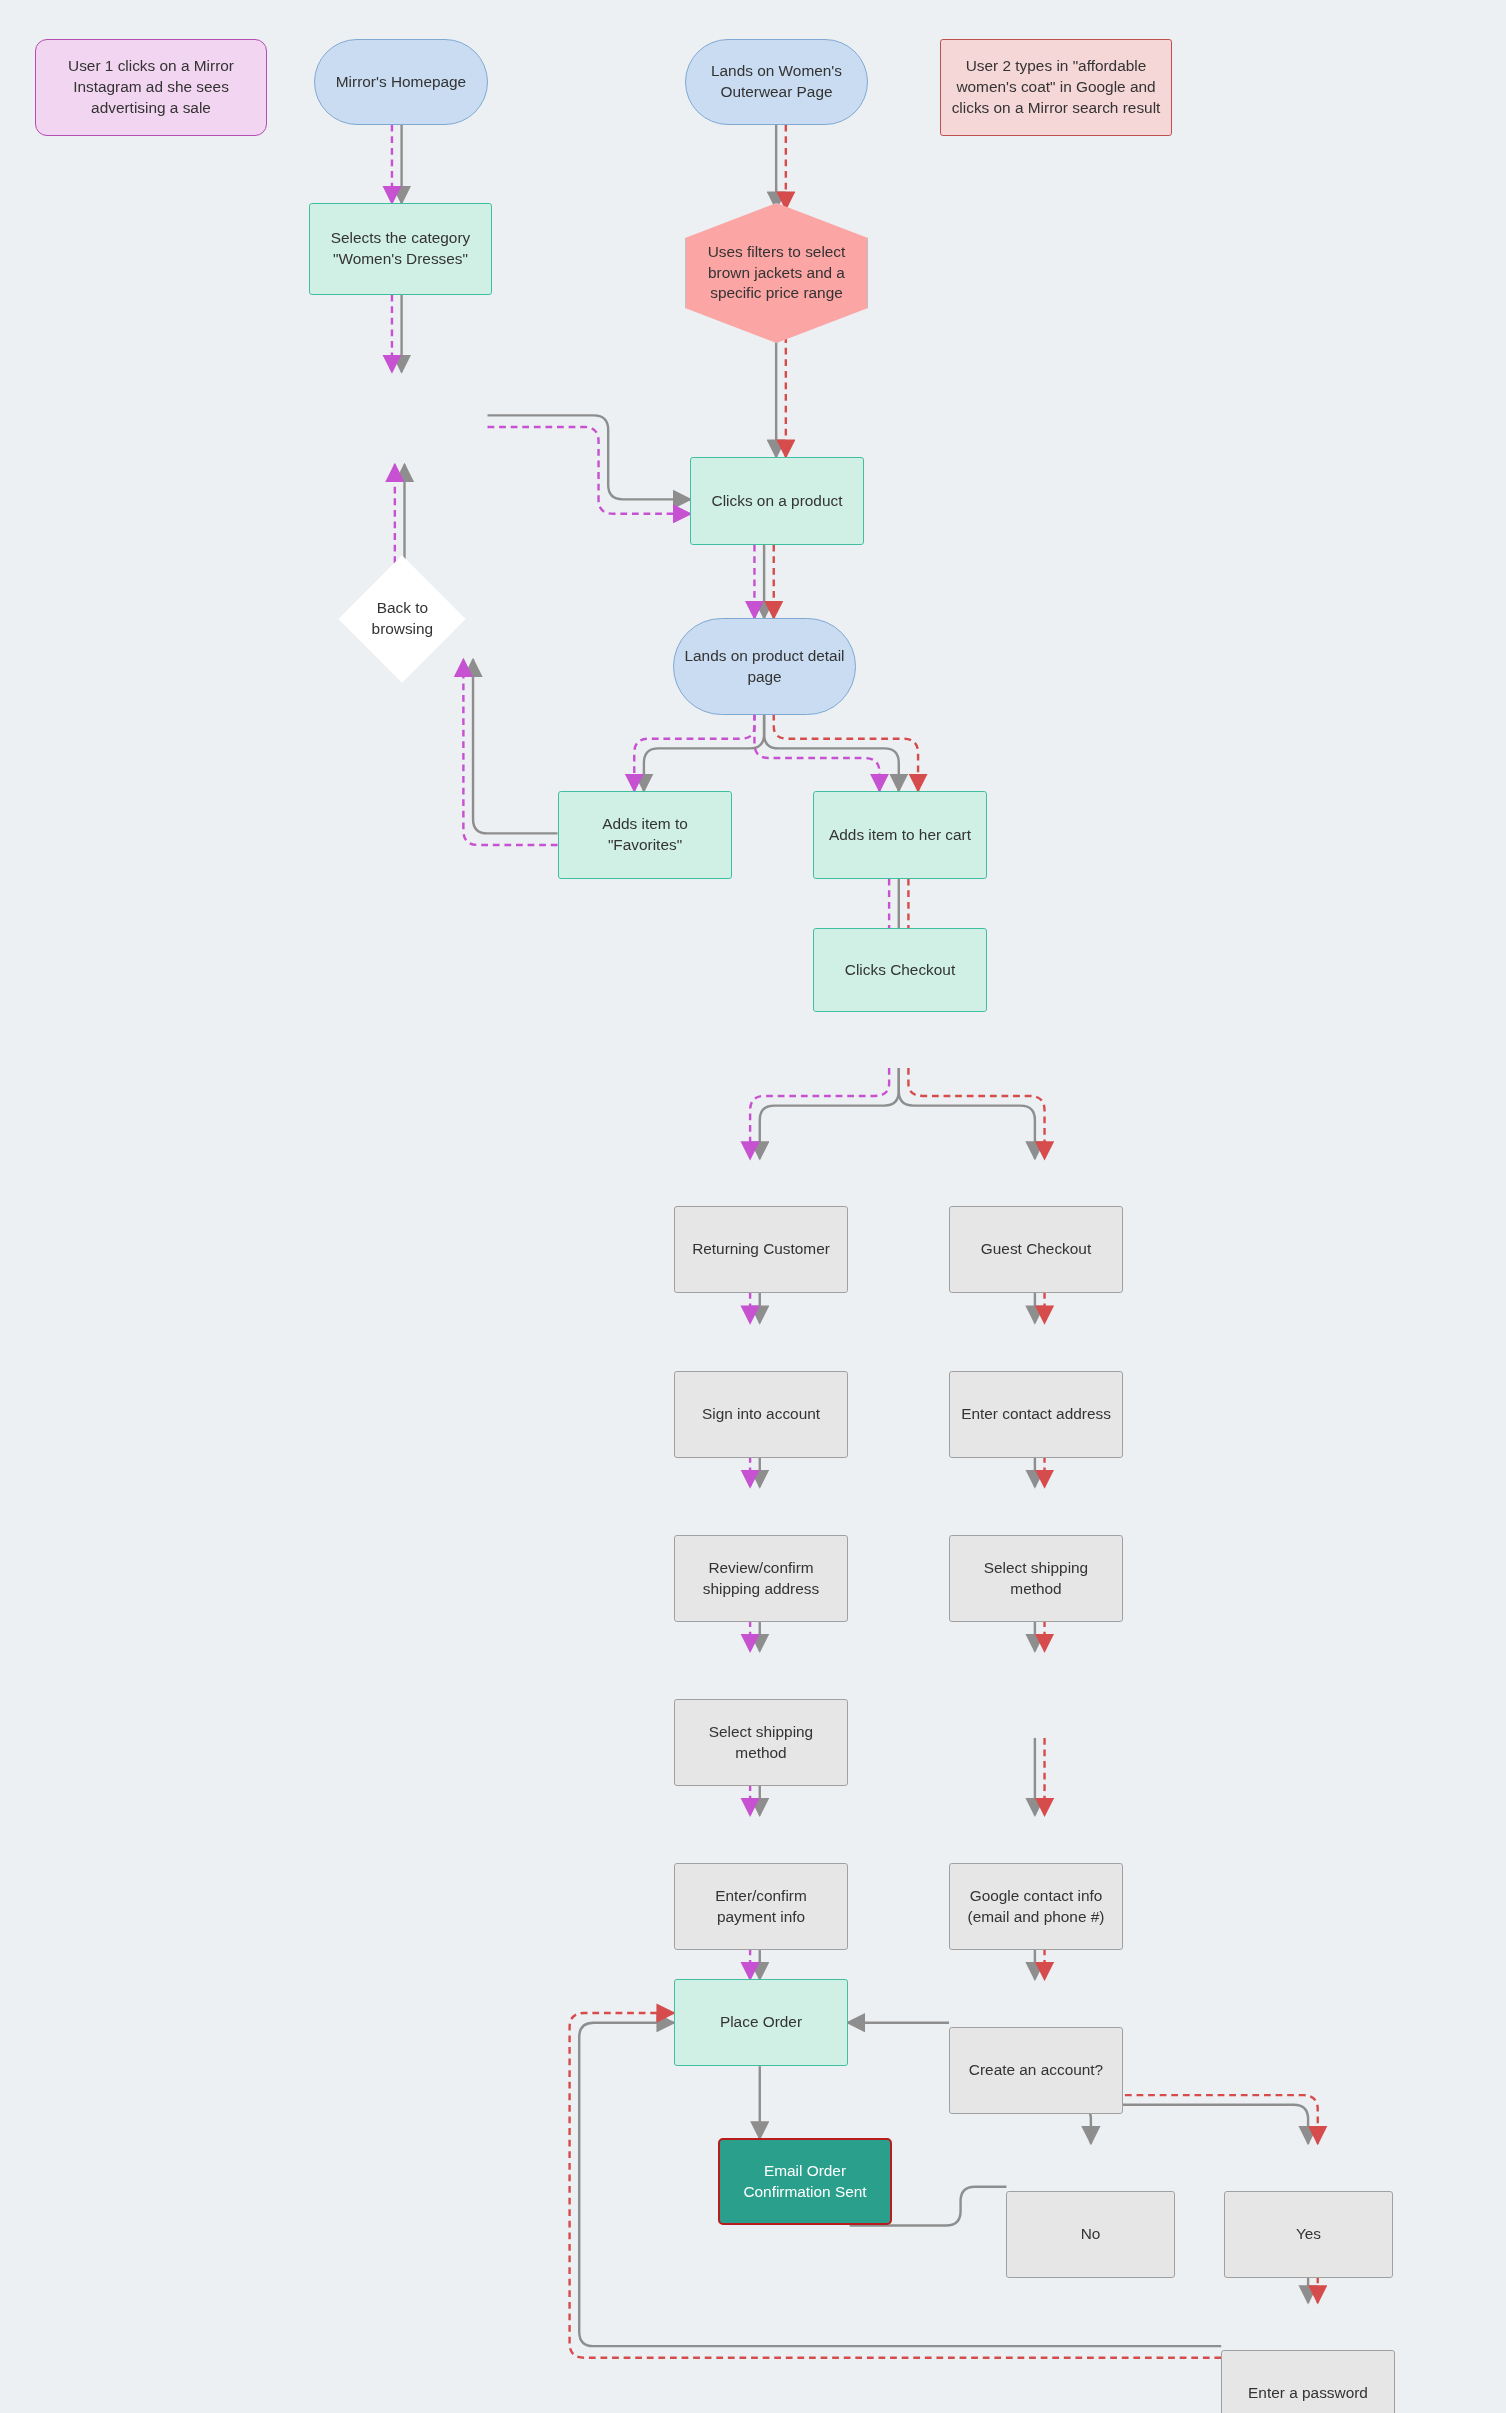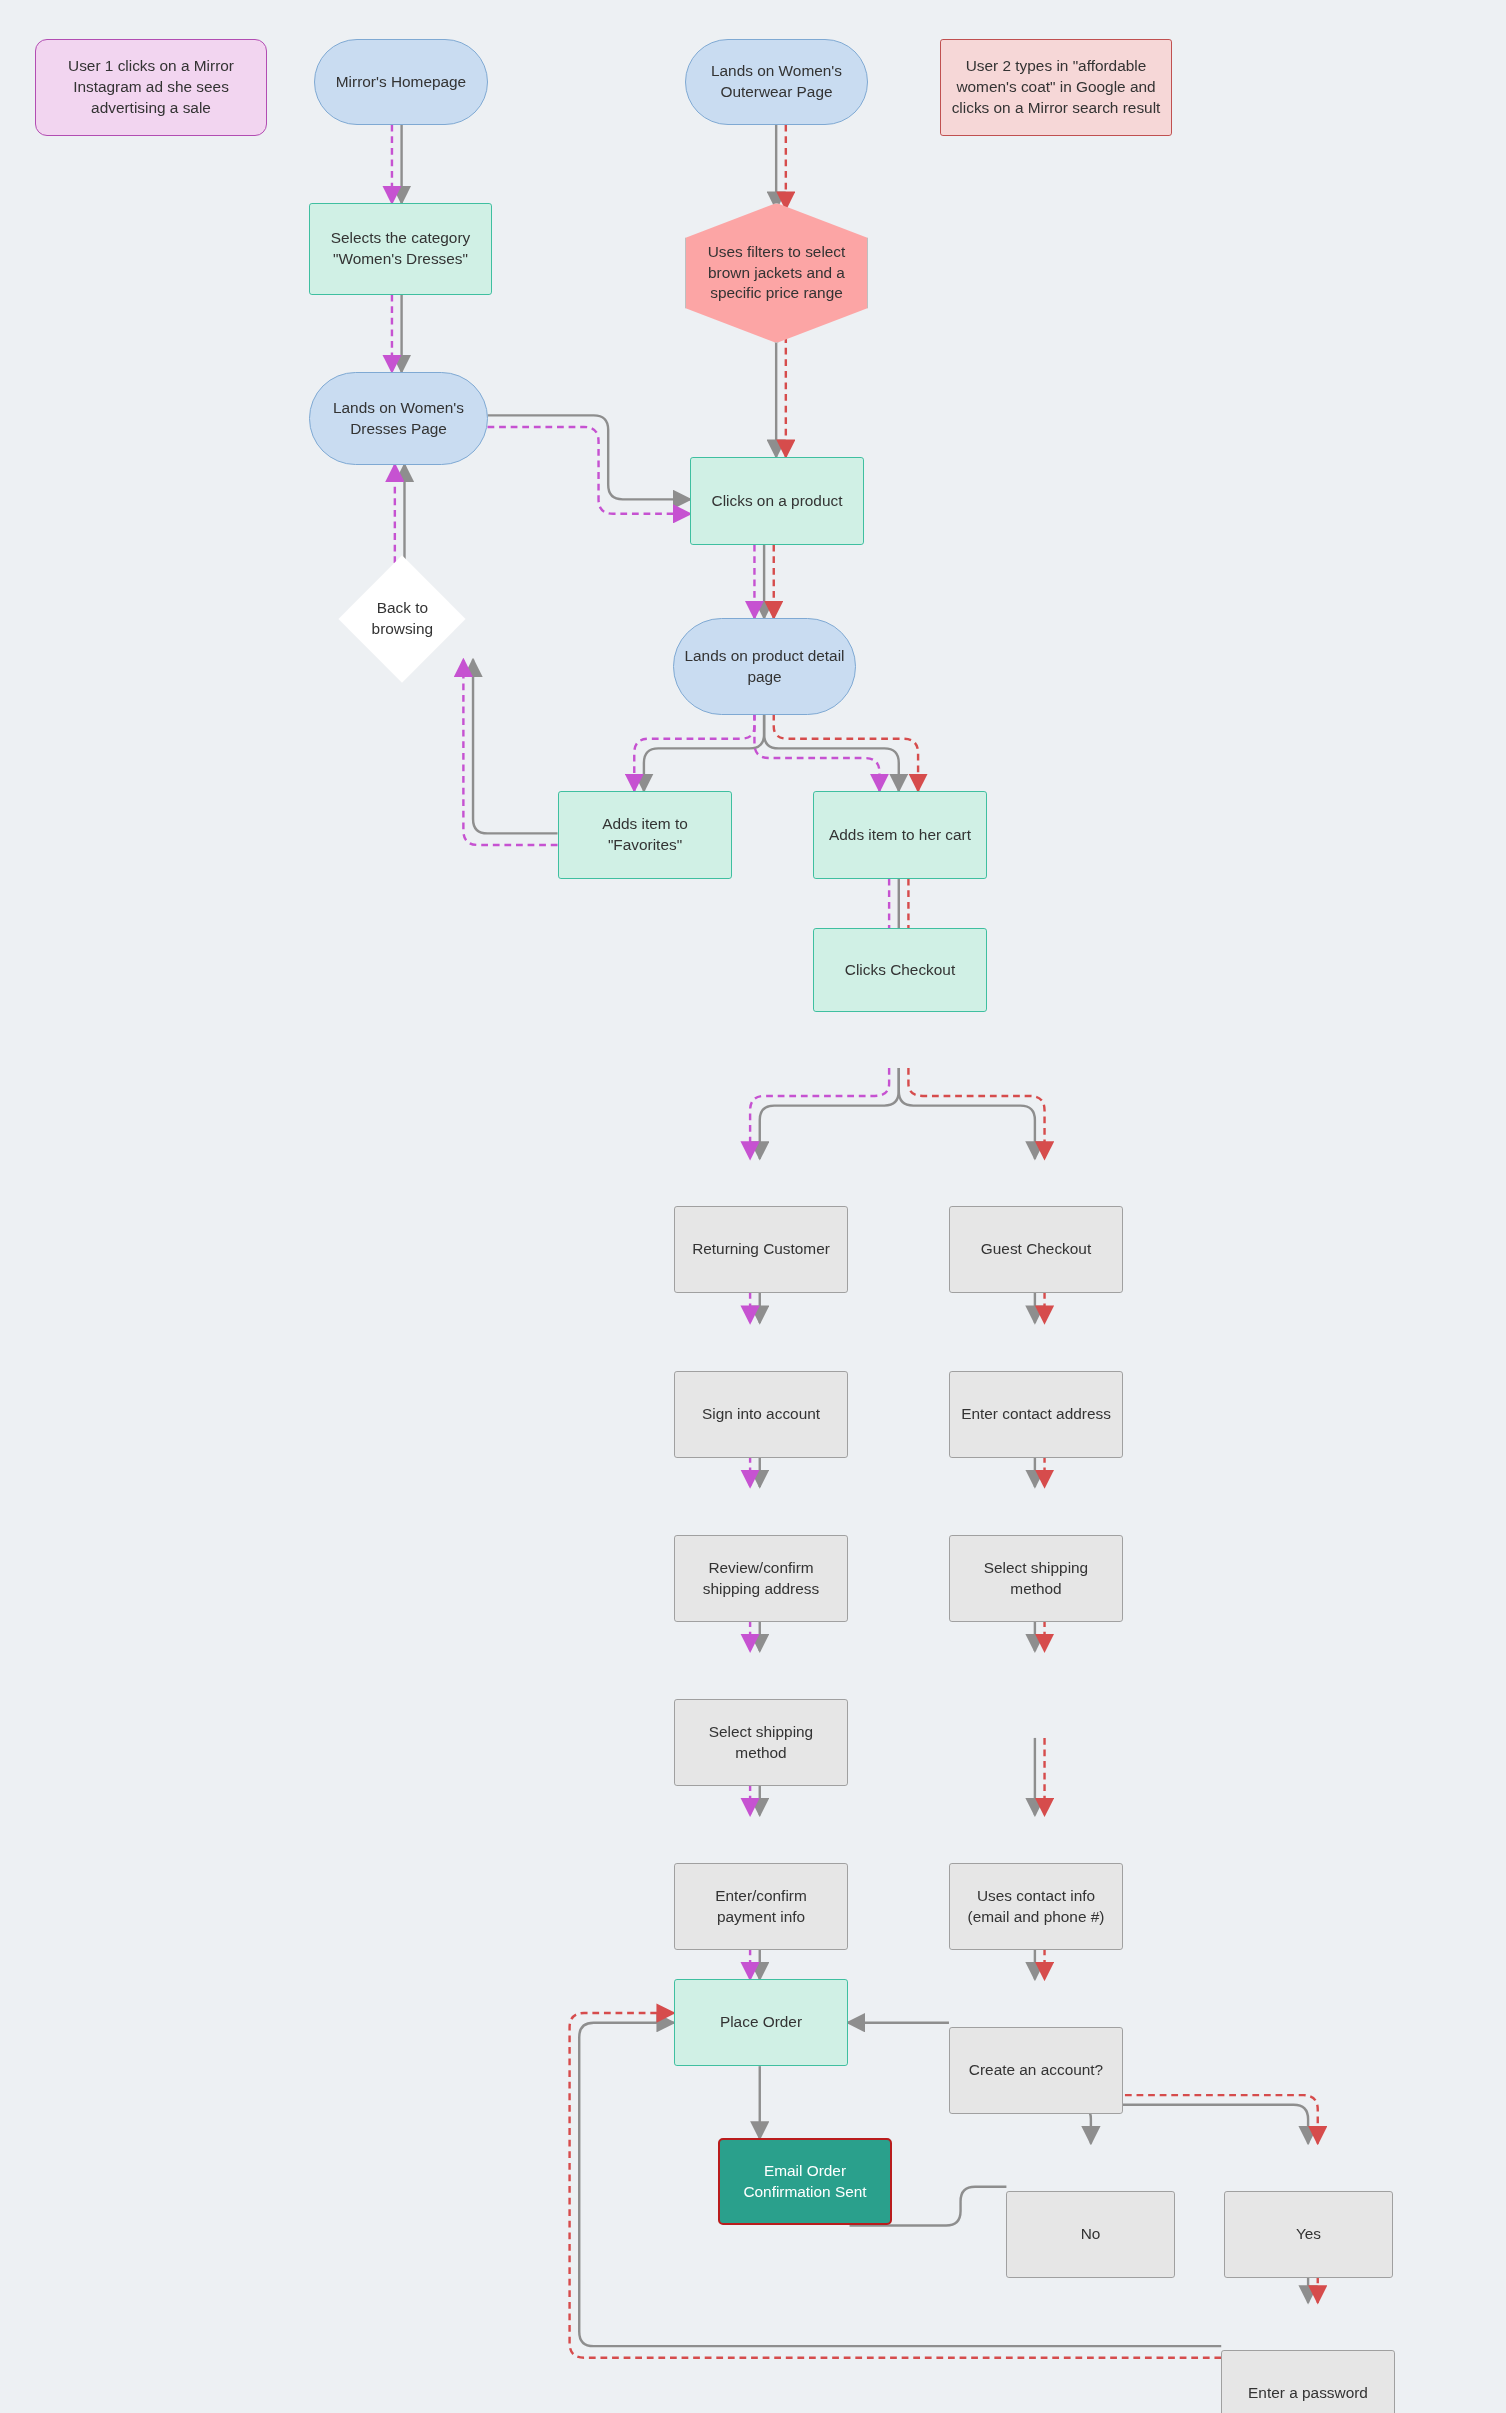--- a/index.html
+++ b/index.html
@@ -127,23 +127,20 @@
       <span>Lands on Women's Outerwear Page</span>
     </div>
 
 <div class="node mint" style="left:309px;top:203px;width:183px;height:92px">
       <span>Selects the category "Women's Dresses"</span>
     </div>
 <div class="node hex" style="left:685px;top:203px;width:183px;height:140px">
       <span>Uses filters to select brown jackets and a specific price range</span>
     </div>
 
-<div class="node pill" style="left:309px;top:372px;width:179px;height:93px">
-      <span>Lands on Women's Dresses Page</span>
-    </div>
 <div class="node mint" style="left:690px;top:457px;width:174px;height:88px">
       <span>Clicks on a product</span>
     </div>
 
 <div class="node diamond" style="left:357px;top:574px;width:90px;height:90px">
       <span>Back to browsing</span>
     </div>
 
 <div class="node pill" style="left:673px;top:618px;width:183px;height:97px">
       <span>Lands on product detail page</span>
@@ -182,21 +179,21 @@
     </div>
 
 <div class="node grey" style="left:674px;top:1651px;width:174px;height:87px">
       <span>Select shipping method</span>
     </div>
 
 <div class="node grey" style="left:674px;top:1815px;width:174px;height:87px">
       <span>Enter/confirm payment info</span>
     </div>
 <div class="node grey" style="left:949px;top:1815px;width:174px;height:87px">
-      <span>Uses contact info (email and phone #)</span>
+      <span>Google contact info (email and phone #)</span>
     </div>
 
 <div class="node mint" style="left:674px;top:1979px;width:174px;height:87px">
       <span>Place Order</span>
     </div>
 <div class="node grey" style="left:949px;top:1979px;width:174px;height:87px">
       <span>Create an account?</span>
     </div>
 
 <div class="node green" style="left:674px;top:2138px;width:174px;height:87px">

